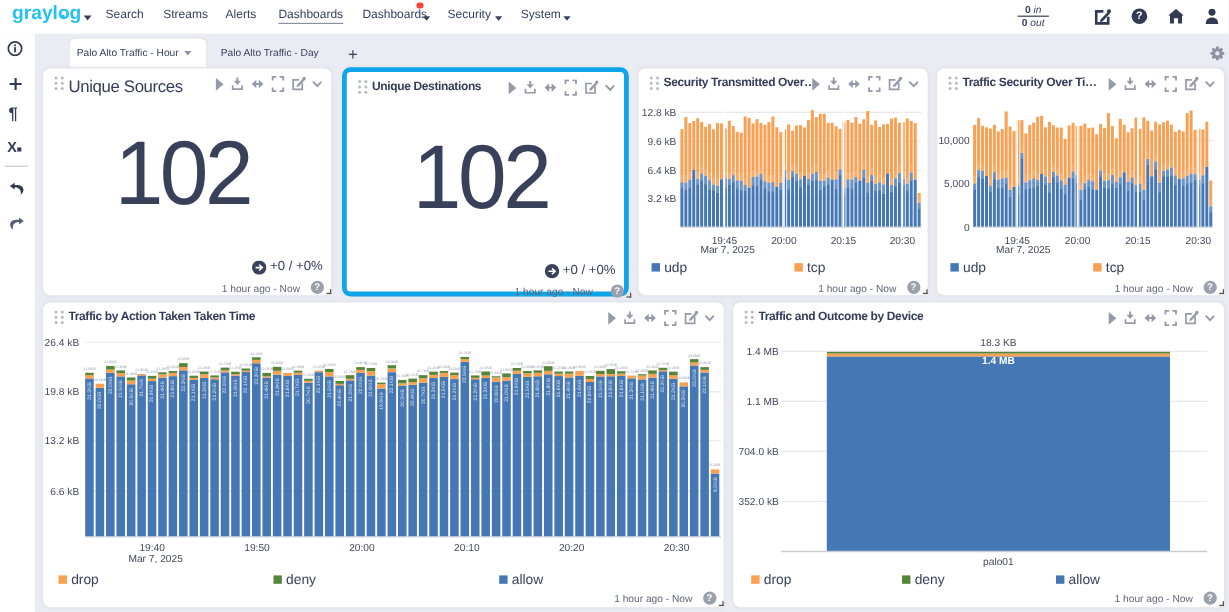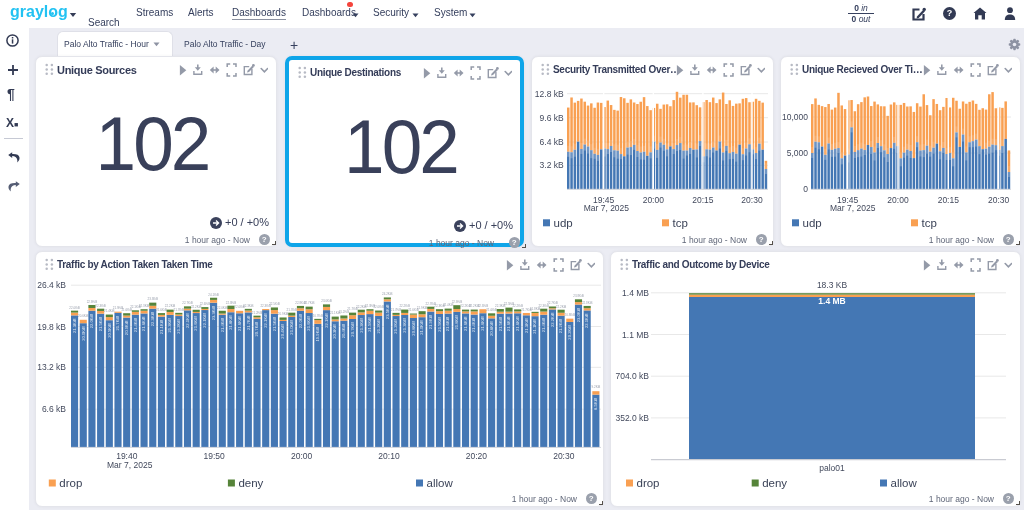--- a/index.html
+++ b/index.html
@@ -3,21 +3,21 @@
 html,body{margin:0;padding:0;}
 body{width:1024px;height:510px;background:#ebecf3;font-family:"Liberation Sans",sans-serif;overflow:hidden;position:relative;}
 div{box-sizing:border-box;}
 </style></head><body>
 <div style="position:absolute;left:0;top:0;width:1024px;height:28px;background:#fff;">
     <div style="position:absolute;left:10px;top:3px;font-size:16px;font-weight:bold;color:#22c2f2;">graylog</div>
     <div style="position:absolute;left:51.2px;top:12.2px;width:3px;height:3px;border-radius:50%;background:#22c2f2;"></div>
     <svg width="8" height="6" viewBox="0 0 8 6" style="position:absolute;left:68.5px;top:11.5px">
       <path d="M0.8 1 L4 5 L7.2 1 Z" fill="#353d58"></path>
     </svg>
-    <div style="position:absolute;left:88px;top:17px;font-size:10px;color:#36405e;">Search</div>
+    <div style="position:absolute;left:88px;top:7px;font-size:10px;color:#36405e;">Search</div>
     <div style="position:absolute;left:136px;top:7px;font-size:10px;color:#36405e;">Streams</div>
     <div style="position:absolute;left:188px;top:7px;font-size:10px;color:#36405e;">Alerts</div>
     <div style="position:absolute;left:232px;top:7px;font-size:10px;color:#36405e;border-bottom:1px solid #8a90a0;padding-bottom:1px;">Dashboards</div>
     <div style="position:absolute;left:302px;top:7px;font-size:10px;color:#36405e;">Dashboards</div>
     <div style="position:absolute;left:373px;top:7px;font-size:10px;color:#36405e;">Security</div>
     <div style="position:absolute;left:434px;top:7px;font-size:10px;color:#36405e;">System</div>
     <svg width="7" height="5" viewBox="0 0 7 5" style="position:absolute;left:351.5px;top:12.5px">
       <path d="M0.5 0.5 L3.5 4.3 L6.5 0.5 Z" fill="#36405e"></path>
     </svg>
     <svg width="7" height="5" viewBox="0 0 7 5" style="position:absolute;left:412px;top:12.5px">
@@ -91,21 +91,21 @@
     <div style="position:absolute;left:9px;top:6px;">
       <svg width="9" height="13" viewBox="0 0 9 13" style="position:absolute">
         <circle cx="1.7" cy="2.0" r="1.25" fill="#b7bac4"></circle>
         <circle cx="6.9" cy="2.0" r="1.25" fill="#b7bac4"></circle>
         <circle cx="1.7" cy="6.4" r="1.25" fill="#b7bac4"></circle>
         <circle cx="6.9" cy="6.4" r="1.25" fill="#b7bac4"></circle>
         <circle cx="1.7" cy="10.8" r="1.25" fill="#b7bac4"></circle>
         <circle cx="6.9" cy="10.8" r="1.25" fill="#b7bac4"></circle>
       </svg>
     </div>
-    <div style="position:absolute;left:21px;top:7px;font-size:11px;font-weight:bold;letter-spacing:-0.3px;color:#343c58;white-space:nowrap;text-align:center;">Unique Sources</div>
+    <div style="position:absolute;left:21px;top:7px;font-size:14px;font-weight:normal;letter-spacing:-0.3px;color:#343c58;white-space:nowrap;text-align:center;">Unique Sources</div>
     <div style="position:absolute;right:8px;top:6px;width:89px;height:15px;">
       <svg width="89" height="15" viewBox="0 0 89 15" style="position:absolute">
         <path d="M0.9 2 L7.3 7.3 L0.9 12.6 Z" fill="#949aa8"></path>
         <g transform="translate(14.2,0)">
           <path d="M4.6 1.5 L4.6 6" stroke="#949aa8" stroke-width="1.6" fill="none"></path>
           <path d="M1.6 4.3 L4.6 7.8 L7.6 4.3 Z" fill="#949aa8"></path>
           <path d="M0.7 8 L0.7 11.3 L8.5 11.3 L8.5 8" stroke="#949aa8" stroke-width="1.4" fill="none"></path>
         </g>
         <g transform="translate(30.8,0)">
           <path d="M2.8 7 L6.9 7" stroke="#949aa8" stroke-width="1.6"></path>
@@ -482,21 +482,21 @@
     <div style="position:absolute;left:9px;top:6px;">
       <svg width="9" height="13" viewBox="0 0 9 13" style="position:absolute">
         <circle cx="1.7" cy="2.0" r="1.25" fill="#b7bac4"></circle>
         <circle cx="6.9" cy="2.0" r="1.25" fill="#b7bac4"></circle>
         <circle cx="1.7" cy="6.4" r="1.25" fill="#b7bac4"></circle>
         <circle cx="6.9" cy="6.4" r="1.25" fill="#b7bac4"></circle>
         <circle cx="1.7" cy="10.8" r="1.25" fill="#b7bac4"></circle>
         <circle cx="6.9" cy="10.8" r="1.25" fill="#b7bac4"></circle>
       </svg>
     </div>
-    <div style="position:absolute;left:21px;top:7px;font-size:10px;font-weight:bold;letter-spacing:-0.3px;color:#343c58;white-space:nowrap;">Unique Recieved Over Ti…</div>
+    <div style="position:absolute;left:21px;top:7px;font-size:10px;font-weight:bold;letter-spacing:-0.3px;color:#343c58;white-space:nowrap;">Traffic Security Over Ti…</div>
     <div style="position:absolute;right:8px;top:6px;width:89px;height:15px;">
       <svg width="89" height="15" viewBox="0 0 89 15" style="position:absolute">
         <path d="M0.9 2 L7.3 7.3 L0.9 12.6 Z" fill="#949aa8"></path>
         <g transform="translate(14.2,0)">
           <path d="M4.6 1.5 L4.6 6" stroke="#949aa8" stroke-width="1.6" fill="none"></path>
           <path d="M1.6 4.3 L4.6 7.8 L7.6 4.3 Z" fill="#949aa8"></path>
           <path d="M0.7 8 L0.7 11.3 L8.5 11.3 L8.5 8" stroke="#949aa8" stroke-width="1.4" fill="none"></path>
         </g>
         <g transform="translate(30.8,0)">
           <path d="M2.8 7 L6.9 7" stroke="#949aa8" stroke-width="1.6"></path>

